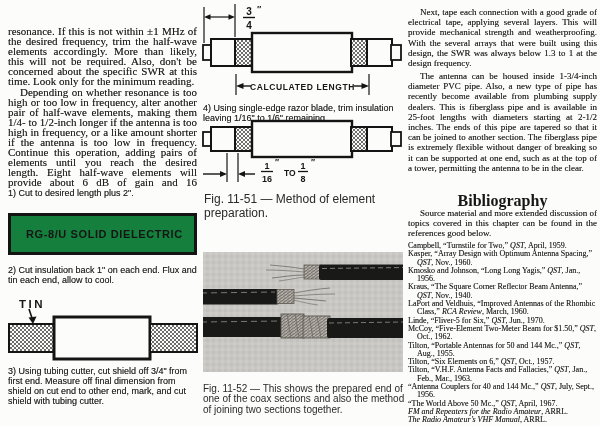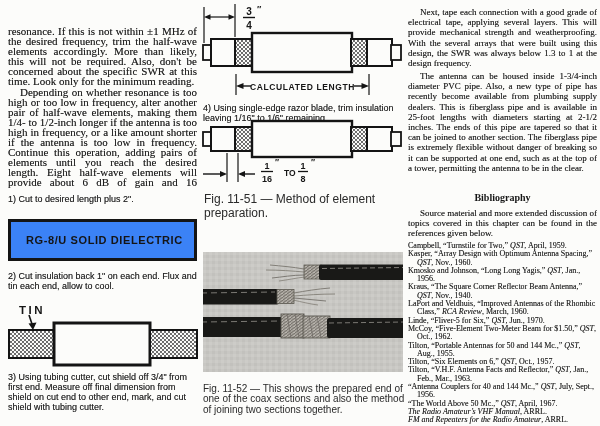--- a/index.html
+++ b/index.html
@@ -12,25 +12,25 @@
                font-weight:bold;font-size:11.5px;line-height:12px;margin:0 0 7px 0;
                letter-spacing:.2px;color:#161616;}
   .body-par{font-family:"Liberation Serif","DejaVu Serif",serif;font-size:11px;
             line-height:10px;text-align:justify;margin:0;overflow:hidden;
             text-shadow:0 0 .35px rgba(20,20,20,.55);}
   .first-indent{text-indent:12px;}
   .p1{height:61px;}
   .p2{height:101px;}
   .step{font-family:"Liberation Sans","DejaVu Sans",sans-serif;font-size:9px;
         line-height:10.4px;margin:0;color:#222;text-shadow:0 0 .3px rgba(20,20,20,.5);}
-  #step1{margin-top:6px;height:12px;}
+  #step1{height:12px;}
   #step2{margin-top:10px;height:22px;}
   #step3{margin-top:5px;line-height:10px;}
   .cable-box{margin-top:13px;height:36px;border:3px solid #141414;display:flex;
-             align-items:center;background:#3b82f6;}
+             align-items:center;background:#15803d;}
   .cable-box span{font-family:"Liberation Sans","DejaVu Sans",sans-serif;font-weight:bold;
              font-size:11px;letter-spacing:.6px;padding-left:15px;color:#151515;}
   #tinfig{display:block;margin-top:6px;}
 
   
   #diag1{position:absolute;left:199px;top:2px;}
   #step4{position:absolute;left:203px;top:103px;width:201px;height:22px;}
   #diag2{position:absolute;left:199px;top:119px;}
   #fig51{position:absolute;left:204px;top:192px;width:200px;
          font-family:"Liberation Sans","DejaVu Sans",sans-serif;font-size:12px;color:#2a2a2a;}
@@ -38,21 +38,21 @@
   #fig52{position:absolute;left:203px;top:384px;width:202px;
          font-family:"Liberation Sans","DejaVu Sans",sans-serif;font-size:10px;
          line-height:10.4px;color:#2a2a2a;}
 
   
   .col-right{position:absolute;left:408px;top:7px;width:189px;}
   .col-right .body-par{font-size:9px;line-height:10.2px;}
   .rp1{height:64px;}
   .rp2{height:118px;}
   .bib-head{font-family:"Liberation Serif","DejaVu Serif",serif;font-weight:bold;
-            font-size:10px;text-align:center;margin:3px 0 0 0;height:13px;color:#161616;}
+            font-size:16px;text-align:center;margin:3px 0 0 0;height:13px;color:#161616;}
   .bib-intro{margin-top:3px;height:31px;}
   .ref-list{margin-top:3px;}
   .ref{font-family:Liberation Serif, serif;font-size:8px;line-height:8.3px;
        padding-left:9px;text-indent:-9px;color:#242424;
        text-shadow:0 0 .3px rgba(20,20,20,.5);}
   .ref .it{font-style:italic;}
 
   svg text{fill:#161616;}
   .dtext{font-family:"Liberation Sans","DejaVu Sans",sans-serif;font-weight:bold;}
 </style>
@@ -223,32 +223,32 @@
       <line x1="114" y1="64" x2="118" y2="86" stroke="#6e6a64" stroke-width="0.8"></line>
     </g>
   </svg>
 
   <div id="fig52">Fig. 11-52 — This shows the prepared end of one of the coax sections and also the method of joining two sections together.</div>
 
   <div class="col-right">
     <p class="body-par rp1 first-indent">Next, tape each connection with a good grade of electrical tape, applying several layers. This will provide mechanical strength and weatherproofing. With the several arrays that were built using this design, the SWR was always below 1.3 to 1 at the design frequency.</p>
     <p class="body-par rp2 first-indent">The antenna can be housed inside 1-3/4-inch diameter PVC pipe. Also, a new type of pipe has recently become available from plumbing supply dealers. This is fiberglass pipe and is available in 25-foot lengths with diameters starting at 2-1/2 inches. The ends of this pipe are tapered so that it can be joined to another section. The fiberglass pipe is extremely flexible without danger of breaking so it can be supported at one end, such as at the top of a tower, permitting the antenna to be in the clear.</p>
     <h2 class="bib-head">Bibliography</h2>
-    <p class="body-par bib-intro first-indent">Source material and more extended discussion of topics covered in this chapter can be found in the references given below.</p>
+    <p class="body-par bib-intro first-indent">Source material and more extended discussion of topics covered in this chapter can be found in the references good below.</p>
     <div class="ref-list">
         <div class="ref"><span>Campbell, “Turnstile for Two,” </span><span class="it">QST</span><span>, April, 1959.</span></div>
         <div class="ref"><span>Kasper, “Array Design with Optimum Antenna Spacing,” </span><span class="it">QST</span><span>, Nov., 1960.</span></div>
         <div class="ref"><span>Kmosko and Johnson, “Long Long Yagis,” </span><span class="it">QST</span><span>, Jan., 1956.</span></div>
         <div class="ref"><span>Kraus, “The Square Corner Reflector Beam Antenna,” </span><span class="it">QST</span><span>, Nov., 1940.</span></div>
         <div class="ref"><span>LaPort and Veldhuis, “Improved Antennas of the Rhombic Class,” </span><span class="it">RCA Review</span><span>, March, 1960.</span></div>
         <div class="ref"><span>Linde, “Fliver-5 for Six,” </span><span class="it">QST</span><span>, Jun., 1970.</span></div>
         <div class="ref"><span>McCoy, “Five-Element Two-Meter Beam for $1.50,” </span><span class="it">QST</span><span>, Oct., 1962.</span></div>
         <div class="ref"><span>Tilton, “Portable Antennas for 50 and 144 Mc.,” </span><span class="it">QST</span><span>, Aug., 1955.</span></div>
         <div class="ref"><span>Tilton, “Six Elements on 6,” </span><span class="it">QST</span><span>, Oct., 1957.</span></div>
-        <div class="ref"><span>Tilton, “V.H.F. Antenna Facts and Reflector,” </span><span class="it">QST</span><span>, Jan., Feb., Mar., 1963.</span></div>
+        <div class="ref"><span>Tilton, “V.H.F. Antenna Facts and Fallacies,” </span><span class="it">QST</span><span>, Jan., Feb., Mar., 1963.</span></div>
         <div class="ref"><span>“Antenna Couplers for 40 and 144 Mc.,” </span><span class="it">QST</span><span>, July, Sept., 1956.</span></div>
         <div class="ref"><span>“The World Above 50 Mc.,” </span><span class="it">QST</span><span>, April, 1967.</span></div>
+        <div class="ref"><span class="it">FM and Repeaters for the Radio Amateur</span><span>, ARRL.</span></div>
         <div class="ref"><span class="it">The Radio Amateur’s VHF Manual</span><span>, ARRL.</span></div>
-        <div class="ref"><span class="it">FM and Repeaters for the Radio Amateur</span><span>, ARRL.</span></div>
       </div>
   </div>
 
 </div>
 
 </body></html>

